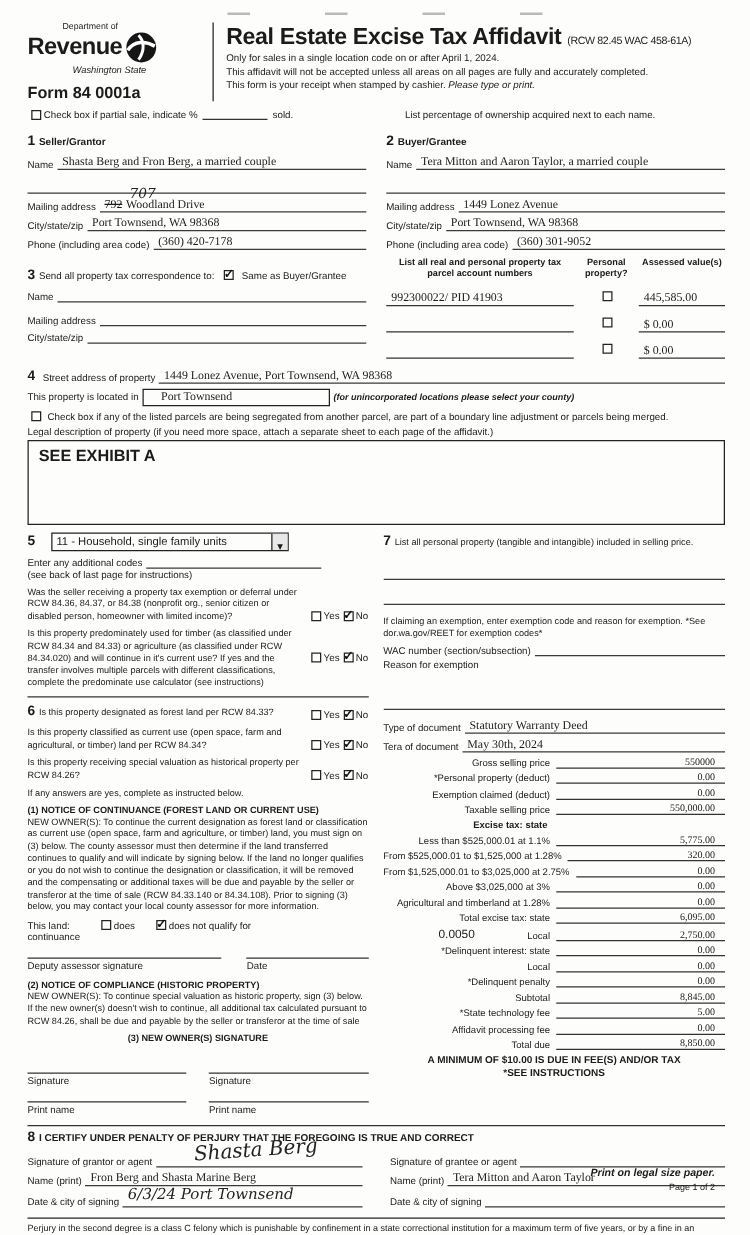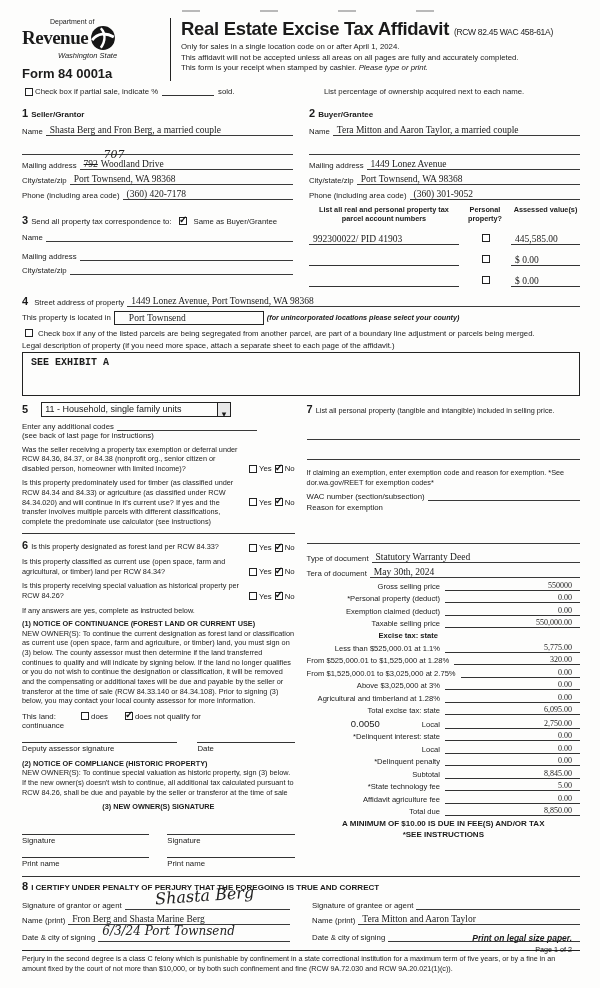--- a/index.html
+++ b/index.html
@@ -7,21 +7,21 @@
   .page { position: relative; width: 600px; height: 988px; background: #fdfdfc; margin: 0 auto;
           padding: 4px 20px 0 22px; overflow: hidden; }
   .artifacts { height: 12px; display: flex; gap: 60px; padding: 6px 80px 0 160px; }
   .artifacts i { display: block; height: 2px; width: 18px; background: #b9b9b9; }
 
   
   .hdr { display: flex; margin-top: 2px; }
   .hdr-left { width: 148px; padding-right: 8px; }
   .dept1 { font-size: 7px; margin-left: 28px; }
   .revlogo { display: flex; align-items: center; }
-  .rev { font-size: 19px; font-weight: bold; letter-spacing: -0.5px; font-family: Liberation Serif, serif; }
+  .rev { font-size: 19px; font-weight: bold; letter-spacing: -0.5px; }
   .logo-svg { width: 26px; height: 26px; margin-left: 2px; }
   .wastate { font-size: 7.5px; font-style: italic; margin-left: 36px; }
   .formno { font-size: 13px; font-weight: bold; margin-top: 6px; }
   .hdr-right { border-left: 1.5px solid #222; padding-left: 10px; flex: 1; }
   .title { font-size: 18.5px; font-weight: bold; letter-spacing: -0.3px; }
   .title small { font-size: 8.5px; font-weight: normal; }
   .sub { font-size: 7.8px; line-height: 1.35; margin-top: 2px; }
   .sub i { font-style: italic; }
 
   
@@ -55,22 +55,22 @@
   .ptab { margin-top: 6px; }
   .phead { display: flex; font-size: 7.3px; font-weight: bold; text-align: center; line-height: 1.2; }
   .phead .h1 { width: 150px; } .phead .h2 { width: 52px; } .phead .h3 { flex: 1; }
   .prow { display: flex; align-items: flex-end; margin-top: 3px; }
   .prow .c1 { width: 150px; border-bottom: 1px solid #333; min-height: 10px; }
   .prow .c2 { width: 52px; text-align: center; }
   .prow .c3 { flex: 1; border-bottom: 1px solid #333; min-height: 10px; text-align: left; }
 
   
   .locbox { border: 1px solid #222; width: 150px; height: 14px; display: inline-block; padding: 1px 14px; }
-  .legalbox { border: 1.5px solid #222; height: 44px; margin-top: 2px; padding: 4px 8px;
-              font-family: Liberation Mono, monospace; font-weight: bold; font-size: 10px; }
+  .legalbox { border: 1.5px solid #222; height: 68px; margin-top: 2px; padding: 4px 8px;
+              font-family: Liberation Sans, sans-serif; font-weight: bold; font-size: 13px; }
 
   
   .maincols { display: flex; gap: 12px; margin-top: 6px; }
   .mcl { width: 51%; } .mcr { width: 49%; }
 
   .dd { border: 1px solid #222; display: flex; align-items: center; width: 190px; height: 15px; }
   .dd .ddv { flex: 1; font-size: 9px; padding-left: 3px; font-family: "Liberation Sans", sans-serif; }
   .dd-btn { width: 13px; height: 13px; border-left: 1px solid #222; background: #e8e8e8; text-align: center; }
   .dd-btn::after { content: "▾"; font-size: 9px; line-height: 13px; }
 
@@ -445,21 +445,21 @@
         </div>
       <div class="trow">
           <span class="tlbl">Subtotal</span>
           <span class="tamt sv"><span>8,845.00</span></span>
         </div>
       <div class="trow">
           <span class="tlbl">*State technology fee</span>
           <span class="tamt sv"><span>5.00</span></span>
         </div>
       <div class="trow">
-          <span class="tlbl">Affidavit agriculture fee</span>
+          <span class="tlbl">Affidavit processing fee</span>
           <span class="tamt sv"><span>0.00</span></span>
         </div>
       <div class="trow">
           <span class="tlbl">Total due</span>
           <span class="tamt sv"><span>8,850.00</span></span>
         </div>
       <div class="tmin">
           <div>A MINIMUM OF $10.00 IS DUE IN FEE(S) AND/OR TAX</div>
           <div>*SEE INSTRUCTIONS</div>
         </div>

